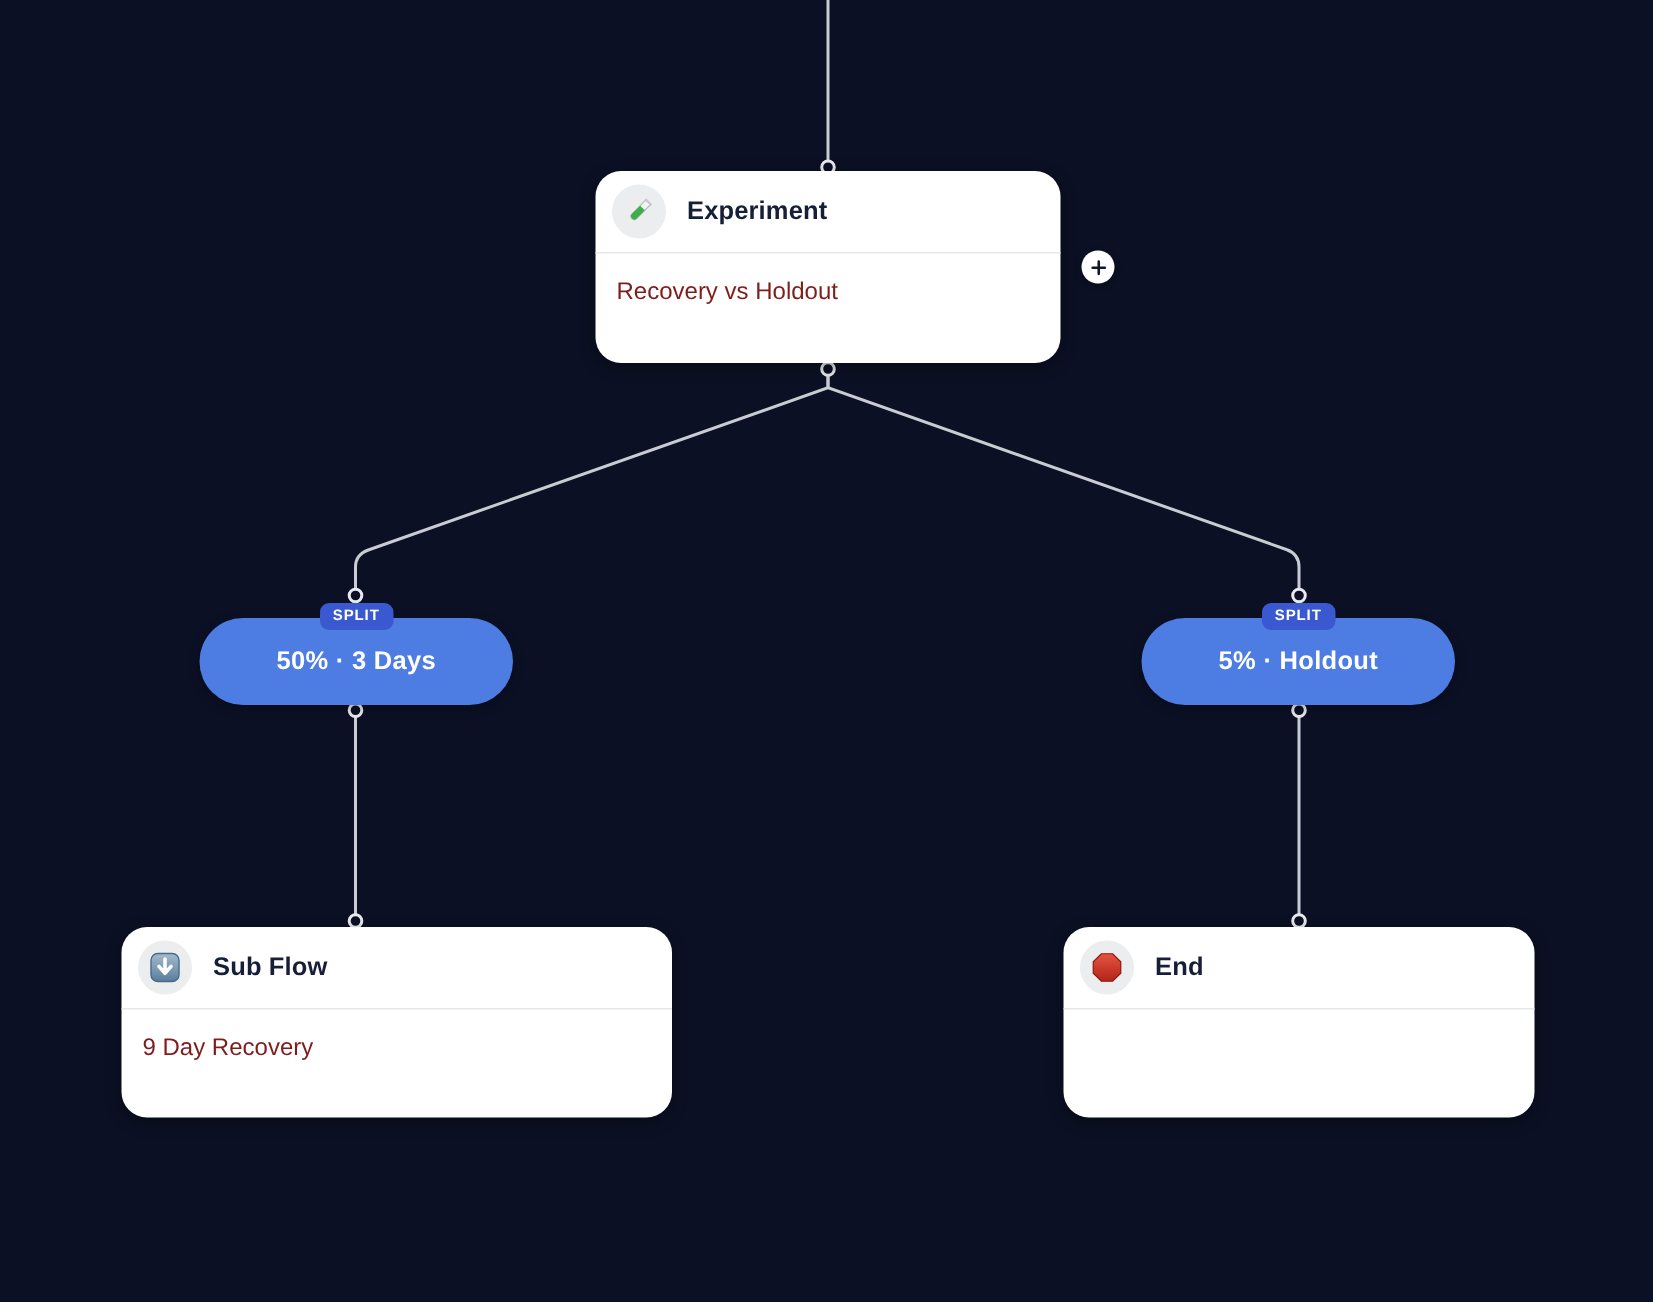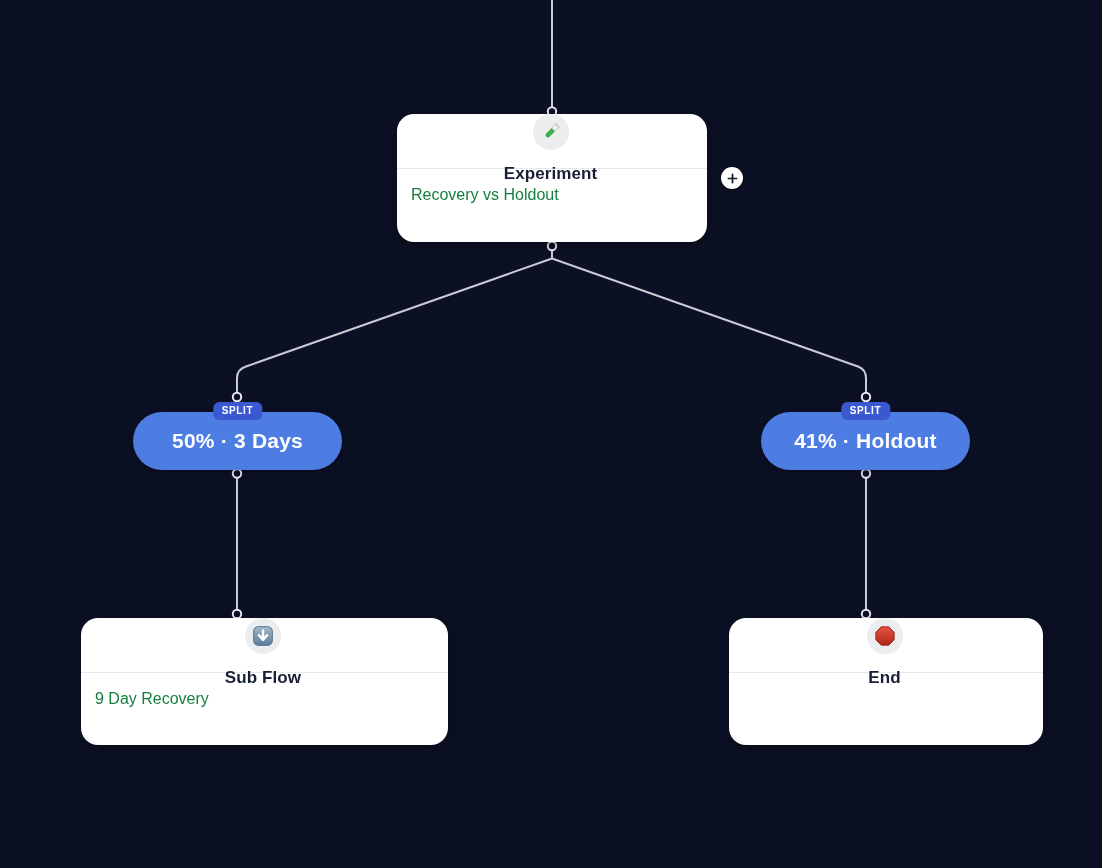--- a/index.html
+++ b/index.html
@@ -17,51 +17,50 @@
     position:absolute;z-index:2;
     background:#ffffff;border-radius:17px;
     box-shadow:0 3px 10px rgba(0,0,0,.35);
     box-sizing:border-box;
   }
   .node-header{
     display:flex;align-items:center;gap:14px;
     height:55px;padding:0 14px 0 11px;
     border-bottom:1px solid #e7e8ec;
     box-sizing:border-box;
-    flex-direction:column;
   }
   .icon-circle{
     width:36px;height:36px;border-radius:50%;
     background:#ebedef;flex:0 0 auto;
     display:flex;align-items:center;justify-content:center;
   }
   .node-title{
     font-size:17px;font-weight:700;color:#171f38;letter-spacing:.1px;
   }
   .node-body{
     padding:17px 14px;box-sizing:border-box;
-    font-size:16px;color:#15803d;
+    font-size:16px;color:#7f1d1d;
   }
   #card-experiment{left:397px;top:114px;width:310px;height:128px;}
   #card-subflow{left:81px;top:618px;width:367px;height:127px;}
-  #card-end{left:729px;top:618px;width:314px;height:127px;}
+  #card-end{left:709px;top:618px;width:314px;height:127px;}
   #card-end .node-body{height:71px;}
 
   
   .split-pill{
     position:absolute;z-index:2;
     width:209px;height:58px;border-radius:29px;
     background:#4d7ce2;
     display:flex;align-items:center;justify-content:center;
     box-shadow:0 2px 8px rgba(0,0,0,.3);
   }
   #pill-left{left:133px;top:412px;}
   #pill-right{left:761px;top:412px;}
   .split-label{
-    color:#ffffff;font-size:21px;font-weight:700;letter-spacing:.2px;
+    color:#ffffff;font-size:17px;font-weight:700;letter-spacing:.2px;
   }
   .split-badge{
     position:absolute;top:-10px;left:50%;transform:translateX(-50%);
     background:#3a58d0;color:#ffffff;
     font-size:10px;font-weight:700;letter-spacing:.6px;
     padding:4px 9px;border-radius:6px;line-height:1;
   }
 
   
   .add-btn{
@@ -120,21 +119,21 @@
     </svg>
   </button>
 
   <div class="split-pill" id="pill-left">
     <span class="split-badge">SPLIT</span>
     <span class="split-label">50% · 3 Days</span>
   </div>
 
   <div class="split-pill" id="pill-right">
     <span class="split-badge">SPLIT</span>
-    <span class="split-label">41% · Holdout</span>
+    <span class="split-label">5% · Holdout</span>
   </div>
 
   <div class="node-card" id="card-subflow">
     <div class="node-header">
       <span class="icon-circle">
         <svg width="22" height="22" viewBox="0 0 24 24">
           <defs>
             <linearGradient id="gradArrow" x1="0" y1="0" x2="0" y2="1">
               <stop offset="0" stop-color="#a3bacb"></stop>
               <stop offset="1" stop-color="#5a7e9c"></stop>

